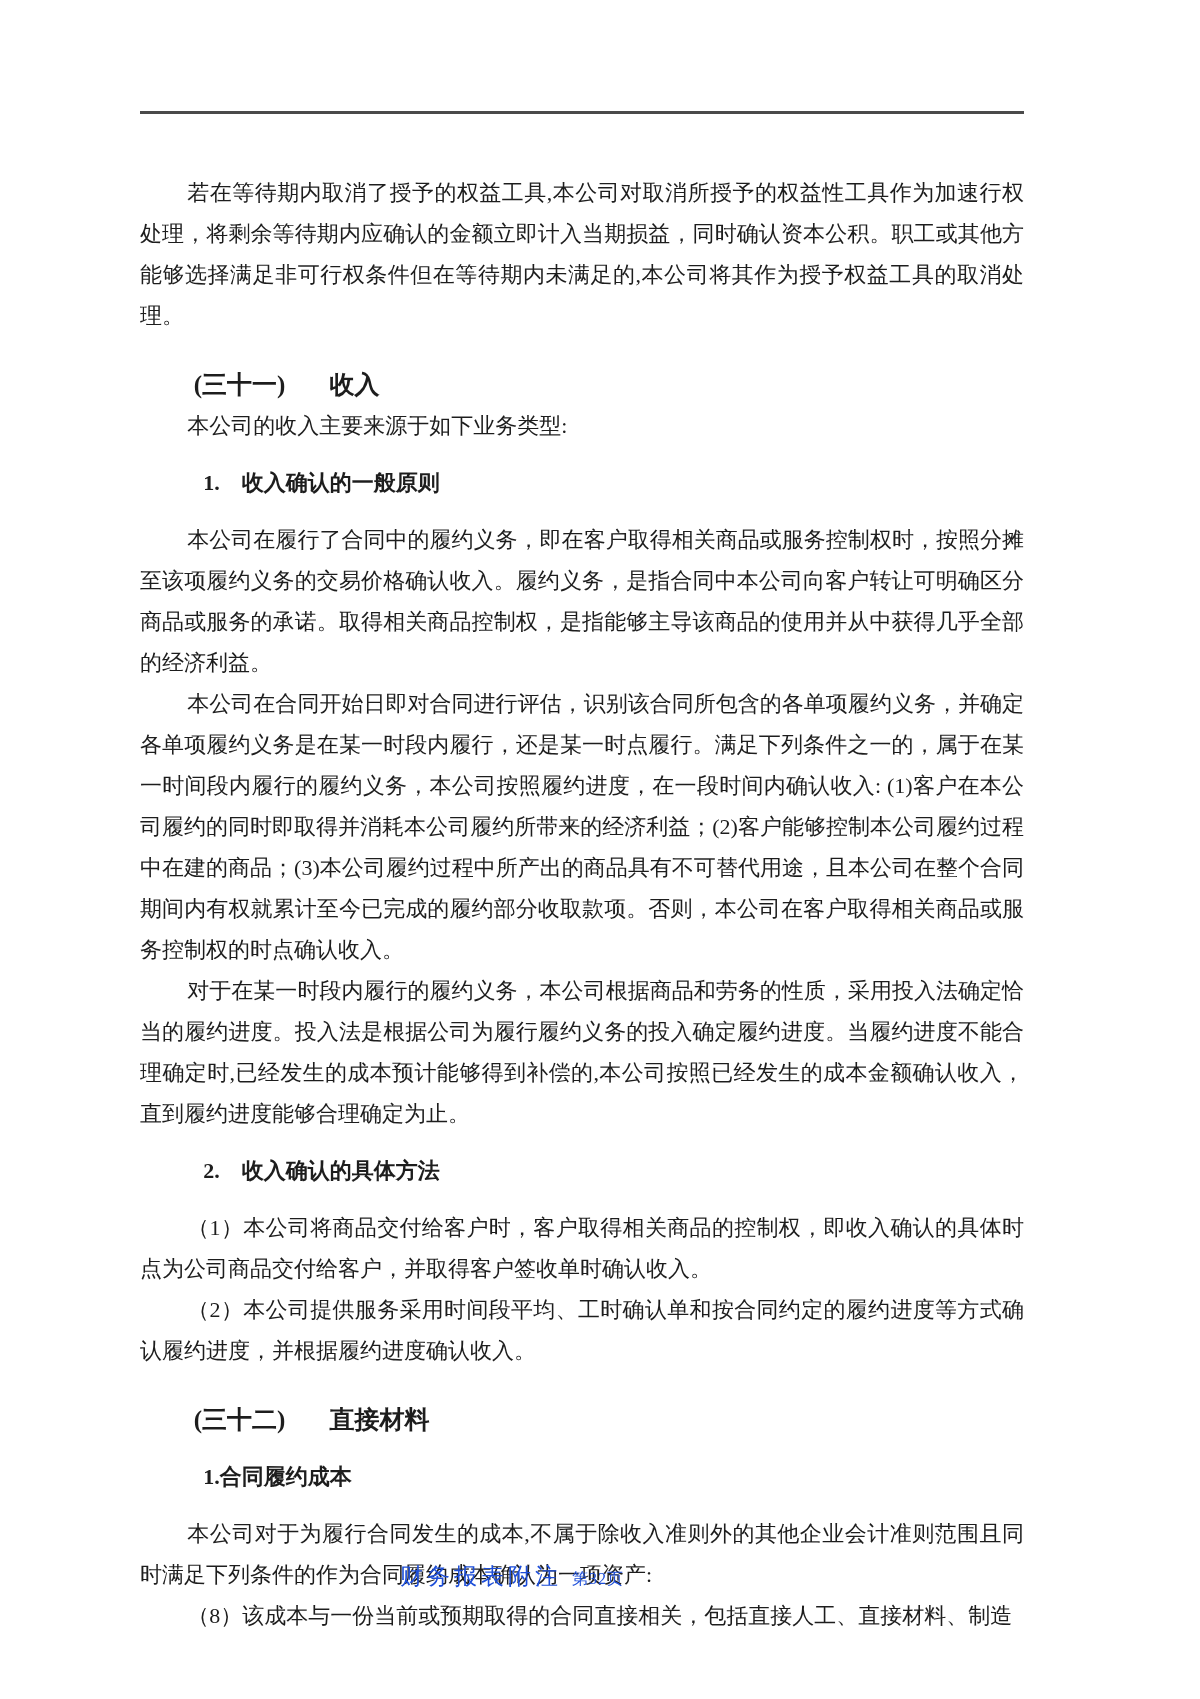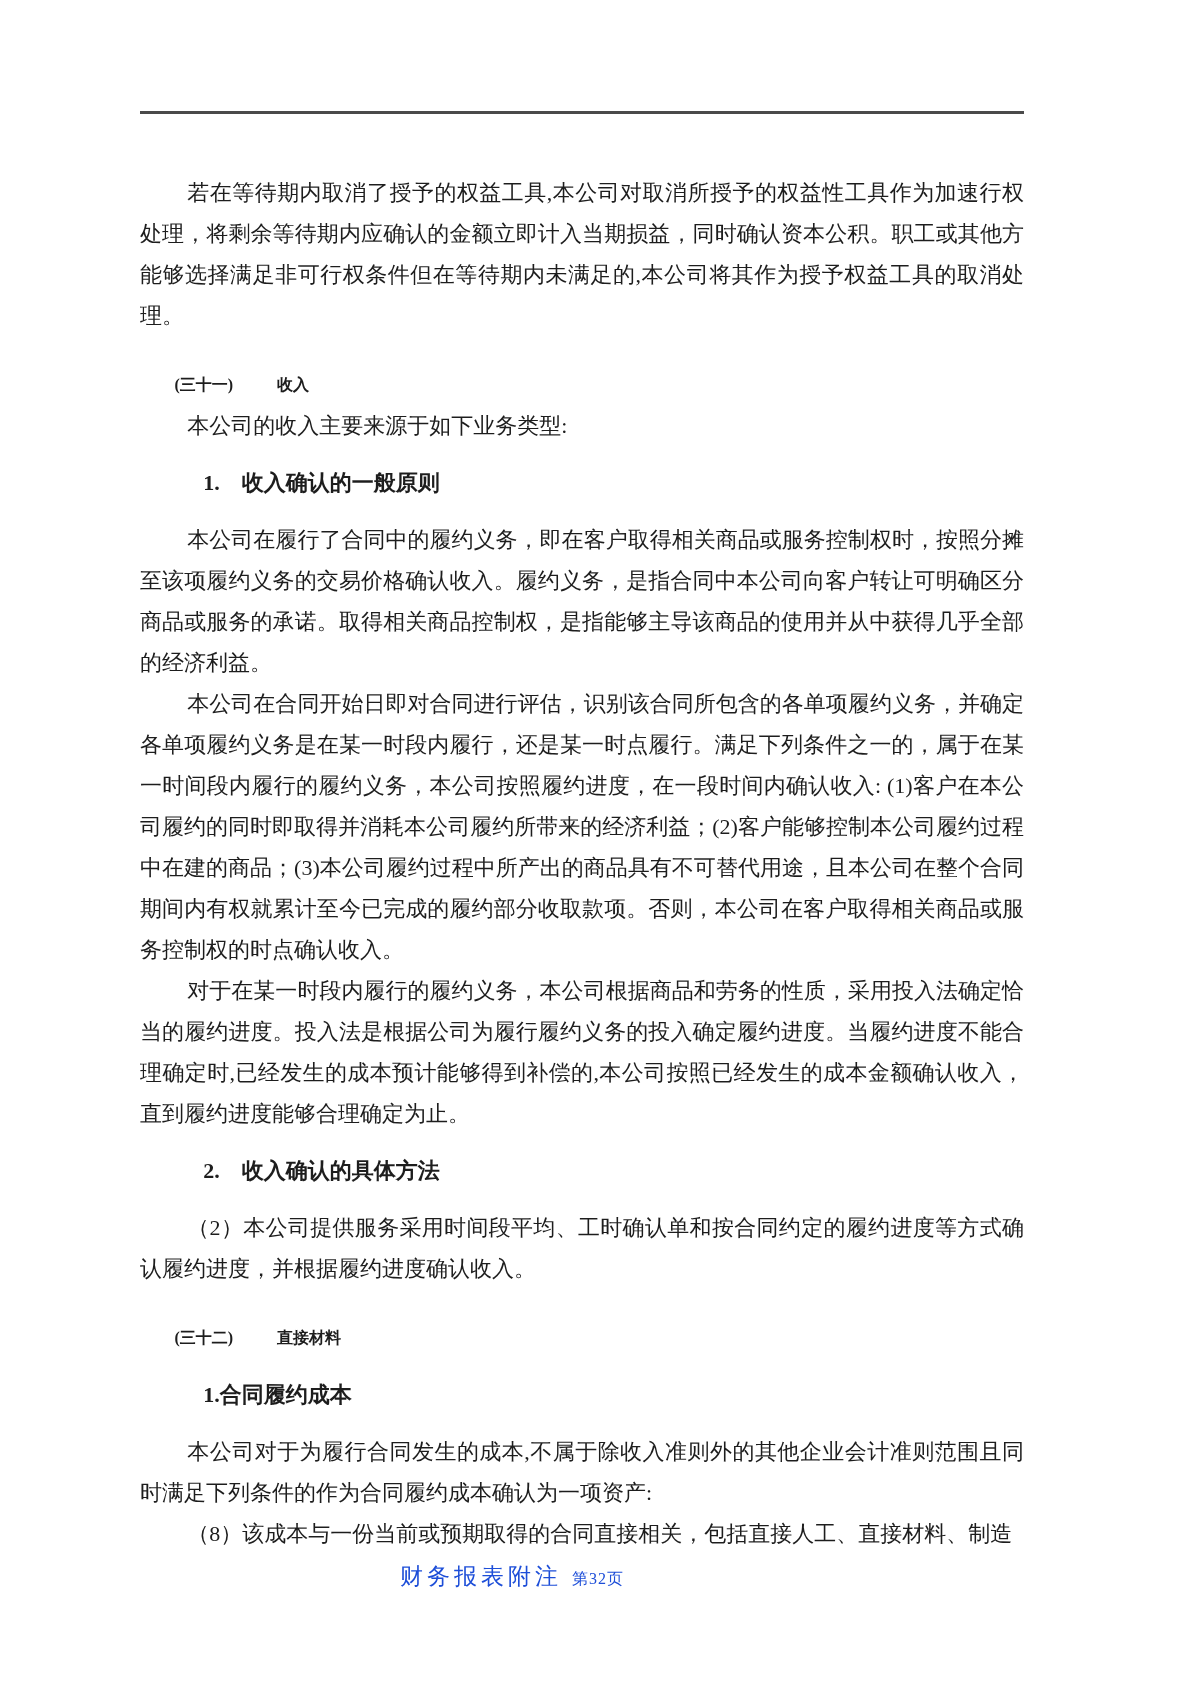--- a/index.html
+++ b/index.html
@@ -34,21 +34,21 @@
     text-align: justify;
     text-justify: inter-character;
   }
   .content p.para {
     margin: 0;
     text-indent: 2.15em;
   }
   .content h2.section-heading {
     margin: 28px 0 0 0;
     padding-left: 2.15em;
-    font-size: 16px;
+    font-size: 25px;
     font-weight: bold;
     line-height: 41px;
     text-align: left;
   }
   .content h2.section-heading .h-num {
     margin-right: 44px;
   }
   .content h3.sub-heading {
     margin: 16px;
     padding-left: 2.15em;
@@ -96,20 +96,21 @@
     <h3 class="sub-heading">1.　收入确认的一般原则</h3>
 
     <p class="para">本公司在履行了合同中的履约义务，即在客户取得相关商品或服务控制权时，按照分摊至该项履约义务的交易价格确认收入。履约义务，是指合同中本公司向客户转让可明确区分商品或服务的承诺。取得相关商品控制权，是指能够主导该商品的使用并从中获得几乎全部的经济利益。</p>
 
     <p class="para">本公司在合同开始日即对合同进行评估，识别该合同所包含的各单项履约义务，并确定各单项履约义务是在某一时段内履行，还是某一时点履行。满足下列条件之一的，属于在某一时间段内履行的履约义务，本公司按照履约进度，在一段时间内确认收入: (1)客户在本公司履约的同时即取得并消耗本公司履约所带来的经济利益；(2)客户能够控制本公司履约过程中在建的商品；(3)本公司履约过程中所产出的商品具有不可替代用途，且本公司在整个合同期间内有权就累计至今已完成的履约部分收取款项。否则，本公司在客户取得相关商品或服务控制权的时点确认收入。</p>
 
     <p class="para">对于在某一时段内履行的履约义务，本公司根据商品和劳务的性质，采用投入法确定恰当的履约进度。投入法是根据公司为履行履约义务的投入确定履约进度。当履约进度不能合理确定时,已经发生的成本预计能够得到补偿的,本公司按照已经发生的成本金额确认收入，直到履约进度能够合理确定为止。</p>
 
     <h3 class="sub-heading">2.　收入确认的具体方法</h3>
 
+    <p class="para">（1）本公司将商品交付给客户时，客户取得相关商品的控制权，即收入确认的具体时点为公司商品交付给客户，并取得客户签收单时确认收入。</p>
 
     <p class="para">（2）本公司提供服务采用时间段平均、工时确认单和按合同约定的履约进度等方式确认履约进度，并根据履约进度确认收入。</p>
 
     <h2 class="section-heading">
       <span class="h-num">(三十二)</span><span class="h-title">直接材料</span>
     </h2>
 
     <h3 class="sub-heading">1.合同履约成本</h3>
 
     <p class="para">本公司对于为履行合同发生的成本,不属于除收入准则外的其他企业会计准则范围且同时满足下列条件的作为合同履约成本确认为一项资产:</p>

